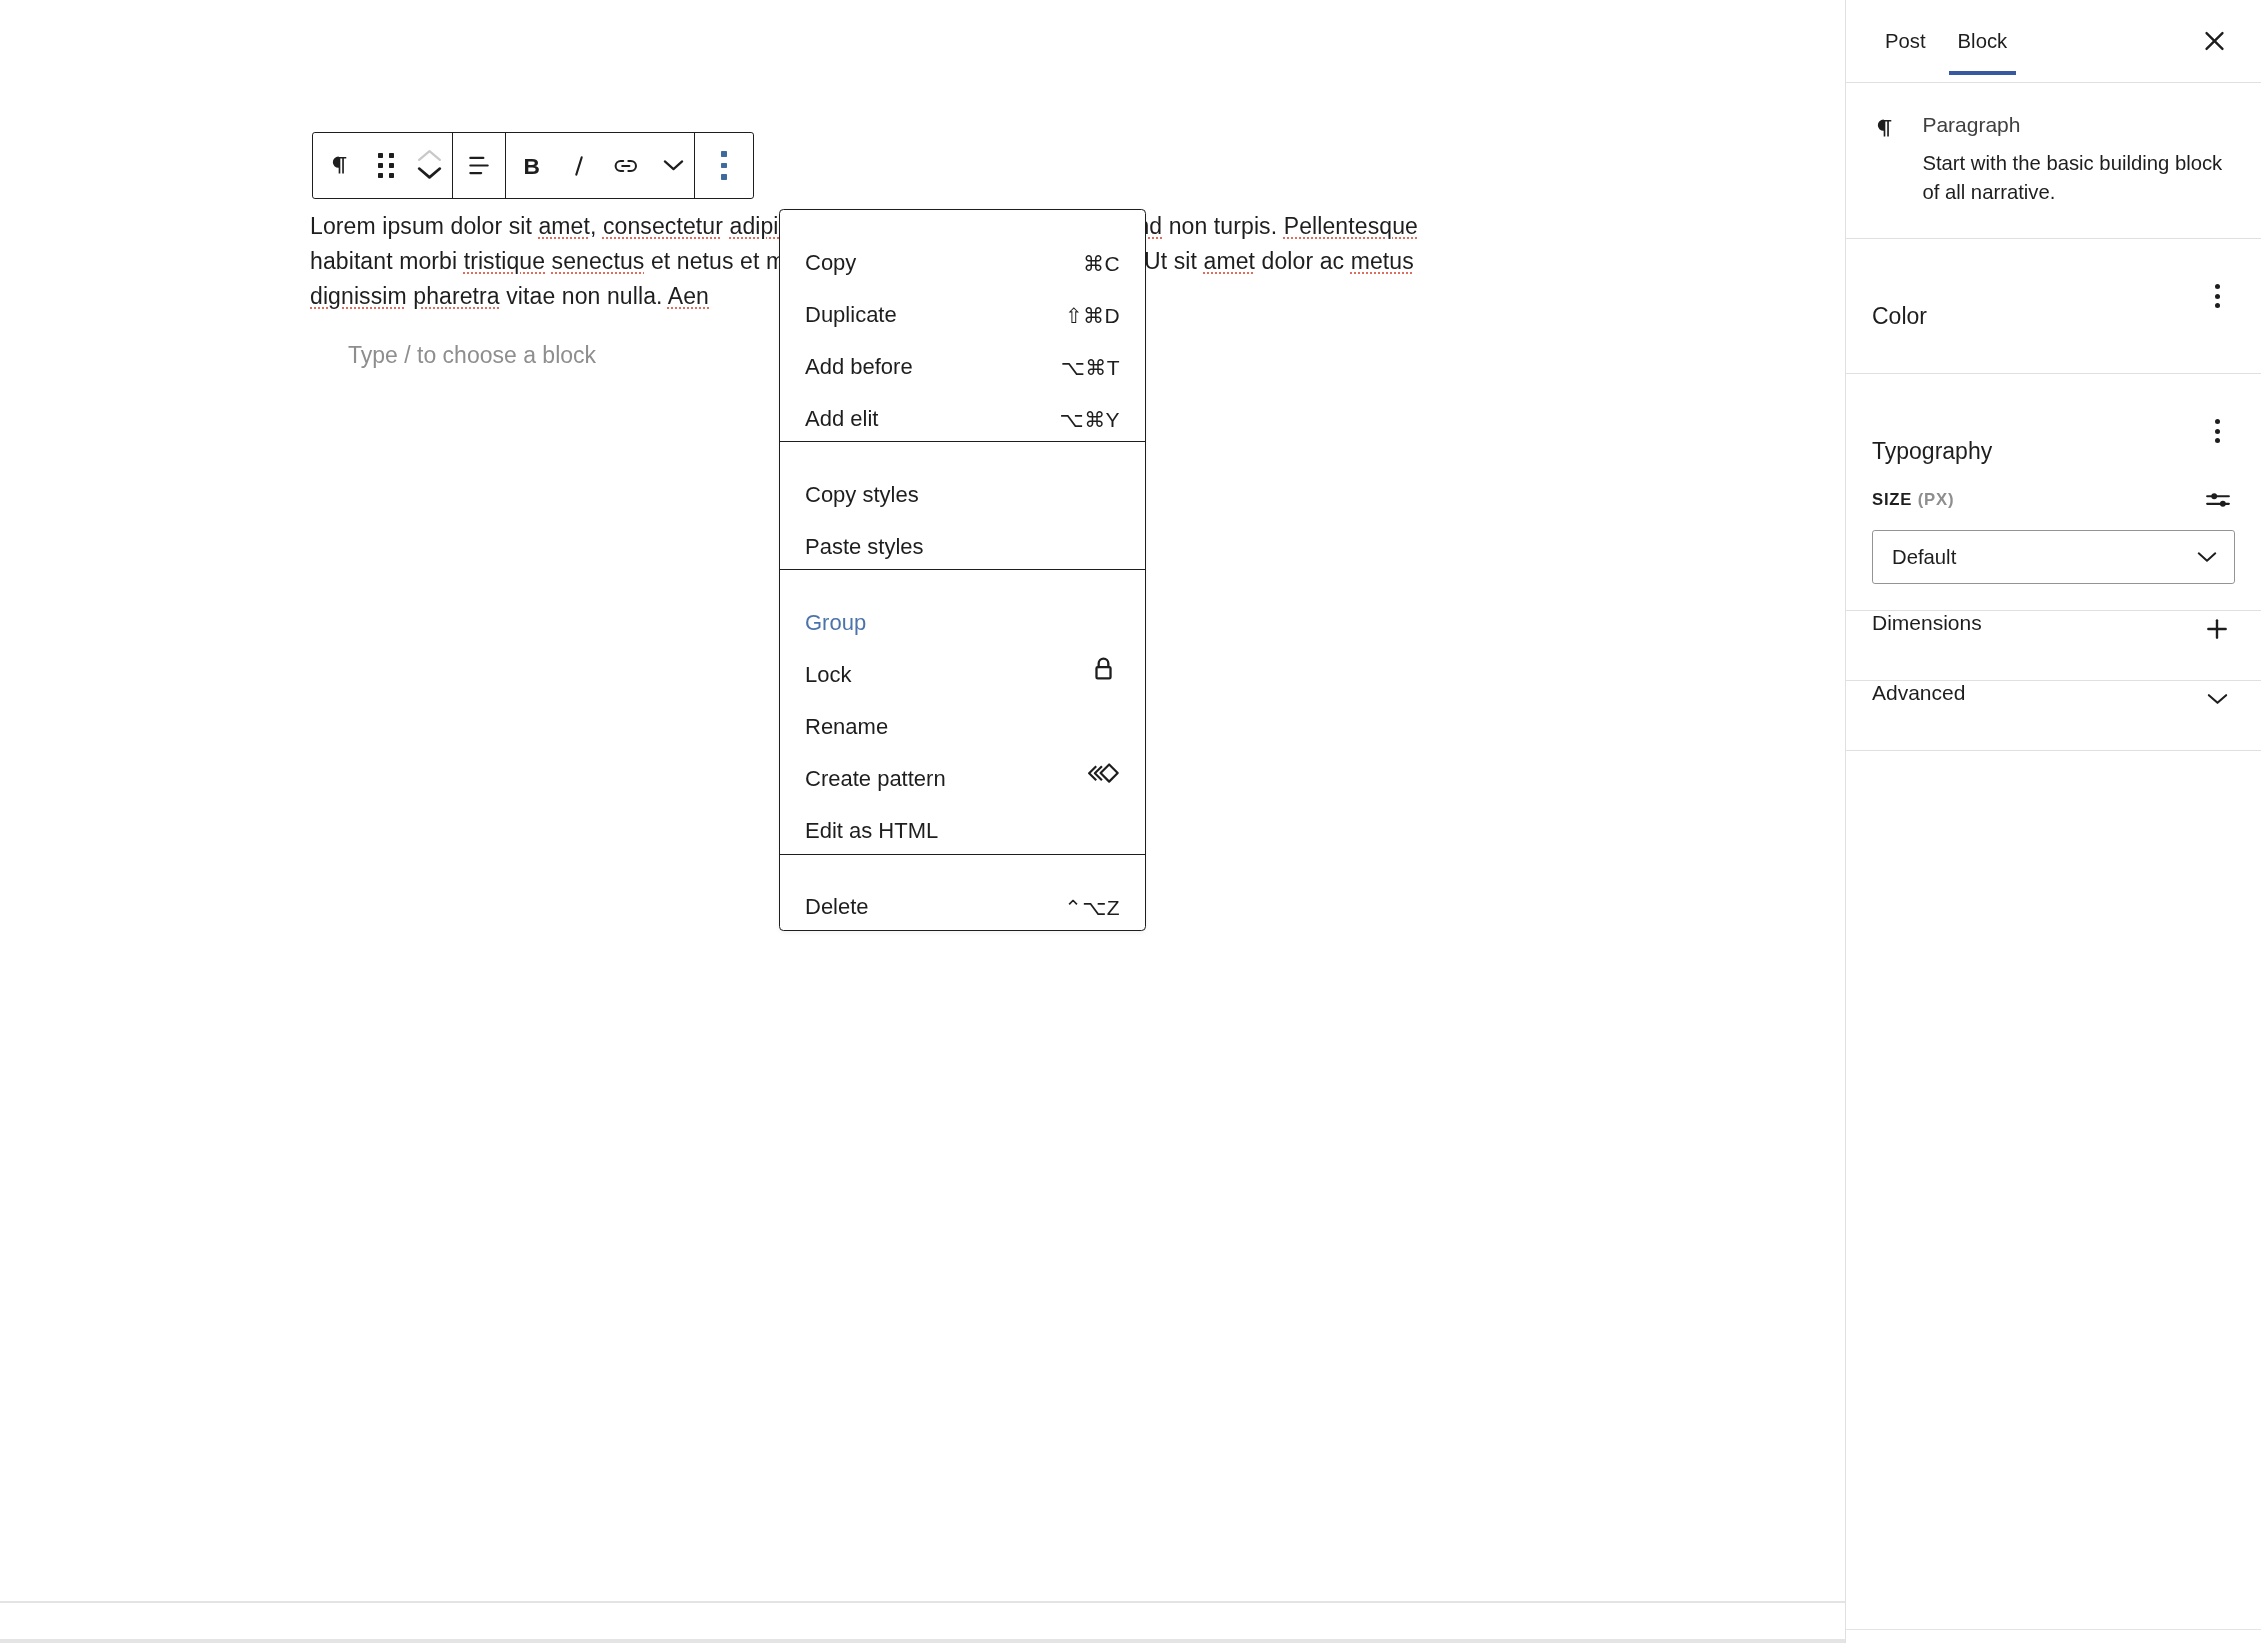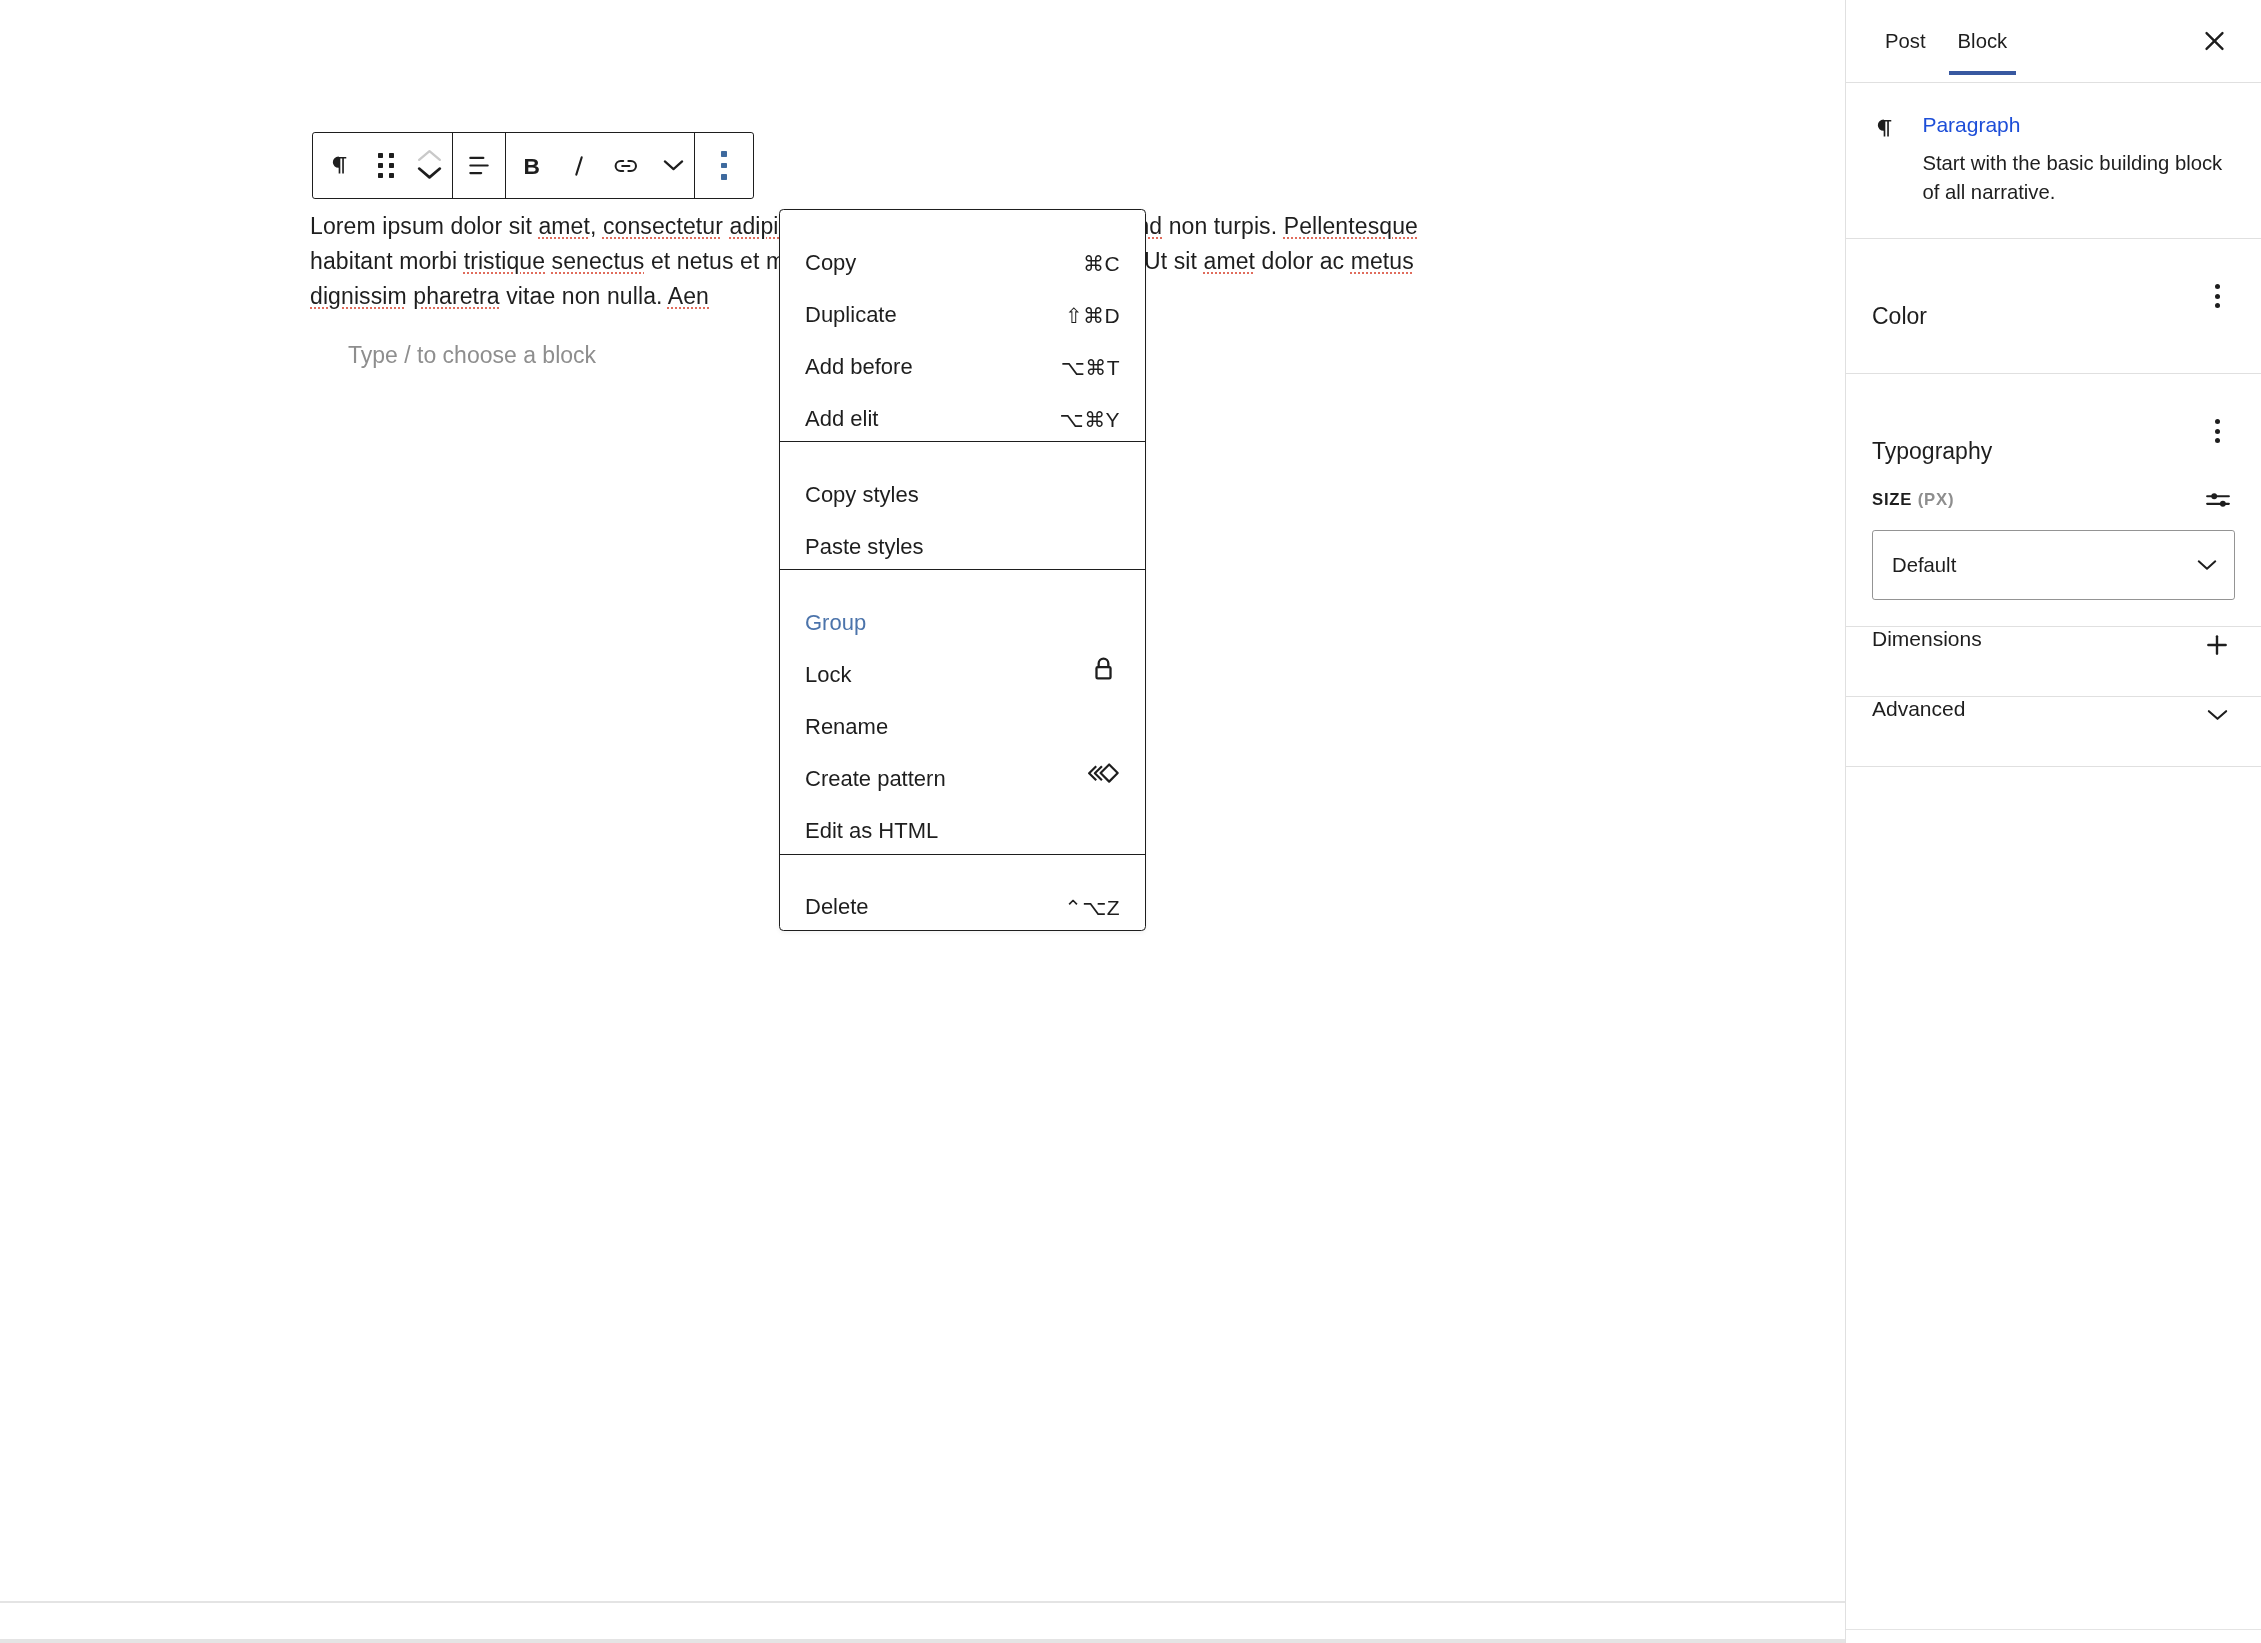--- a/index.html
+++ b/index.html
@@ -265,21 +265,21 @@
     border-bottom: 1.5px solid #e0e0e0;
   }
   .sb-blockcard .bc-icon {
     flex: 0 0 auto;
     width: 33px;
     padding-top: 2.9px;
     color: #1e1e1e;
   }
   .bc-title {
     font-size: 21px;
-    color: #1d4ed8;
+    color: #404040;
     line-height: 1.2;
     margin-bottom: 11.6px;
   }
   .bc-desc {
     font-size: 20.3px;
     color: #1e1e1e;
     line-height: 1.45;
     max-width: 305px;
   }
 
@@ -363,21 +363,21 @@
   }
   .typo-sizelabel .unit { color: #8e8e8e; font-weight: bold; }
   .typo-toolicon {
     width: 35px; height: 35px;
     display: flex; align-items: center; justify-content: center;
     cursor: pointer; color: #1e1e1e;
   }
 
   .select-box {
     position: relative;
-    height: 70px;
+    height: 54px;
     border: 1.5px solid #949494;
     border-radius: 2.9px;
     display: flex;
     align-items: center;
     padding: 0 19px;
     background: #ffffff;
     cursor: pointer;
   }
   .select-value { font-size: 20.3px; color: #1e1e1e; }
   .select-chevron {

